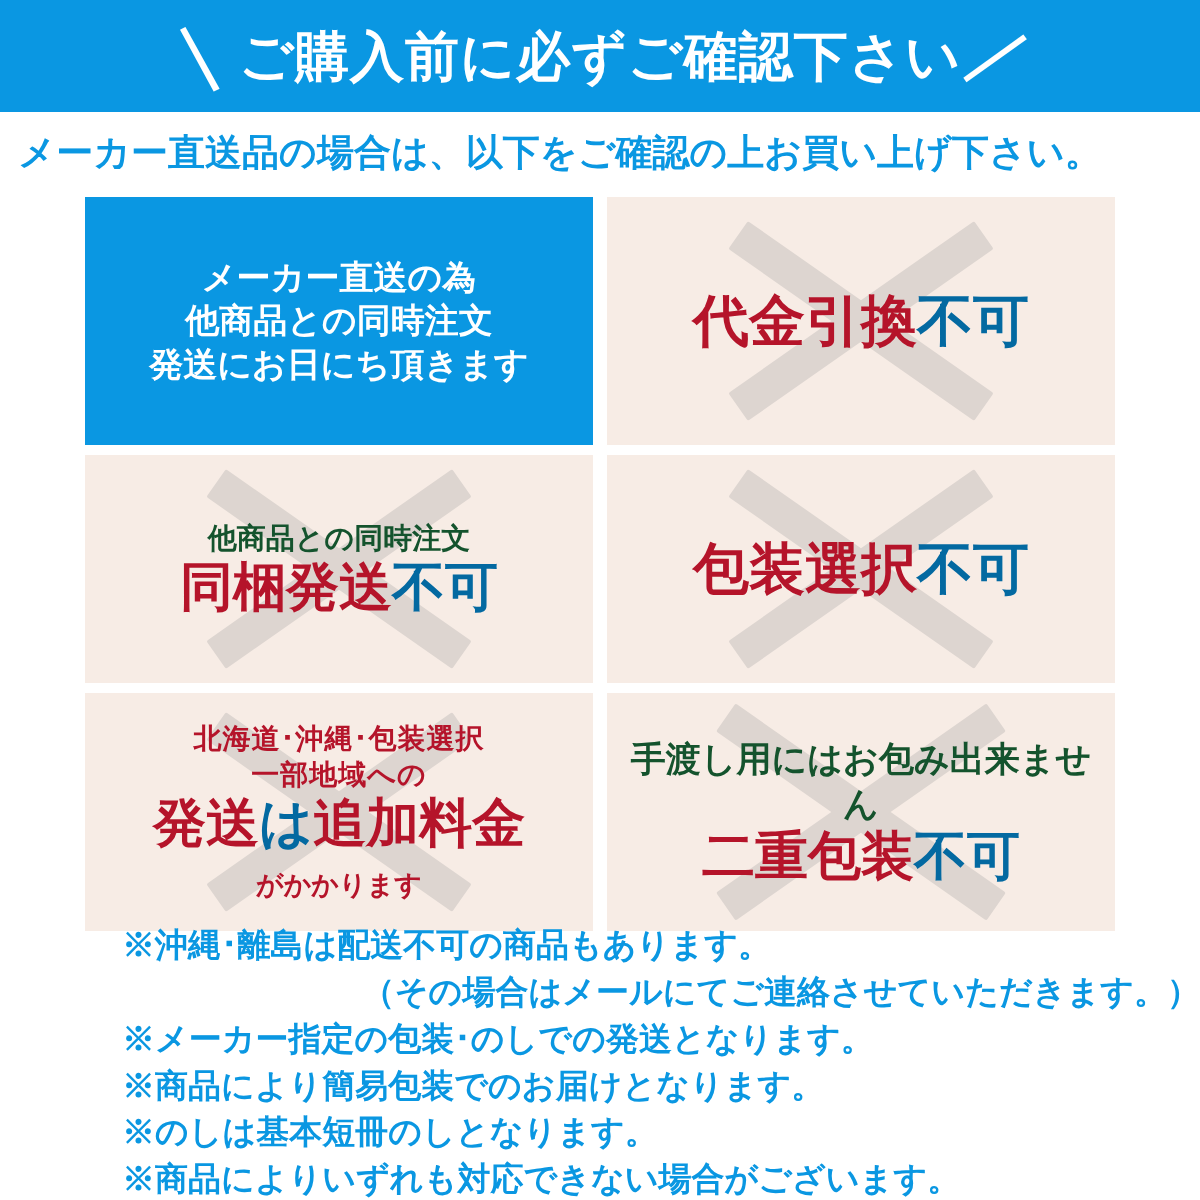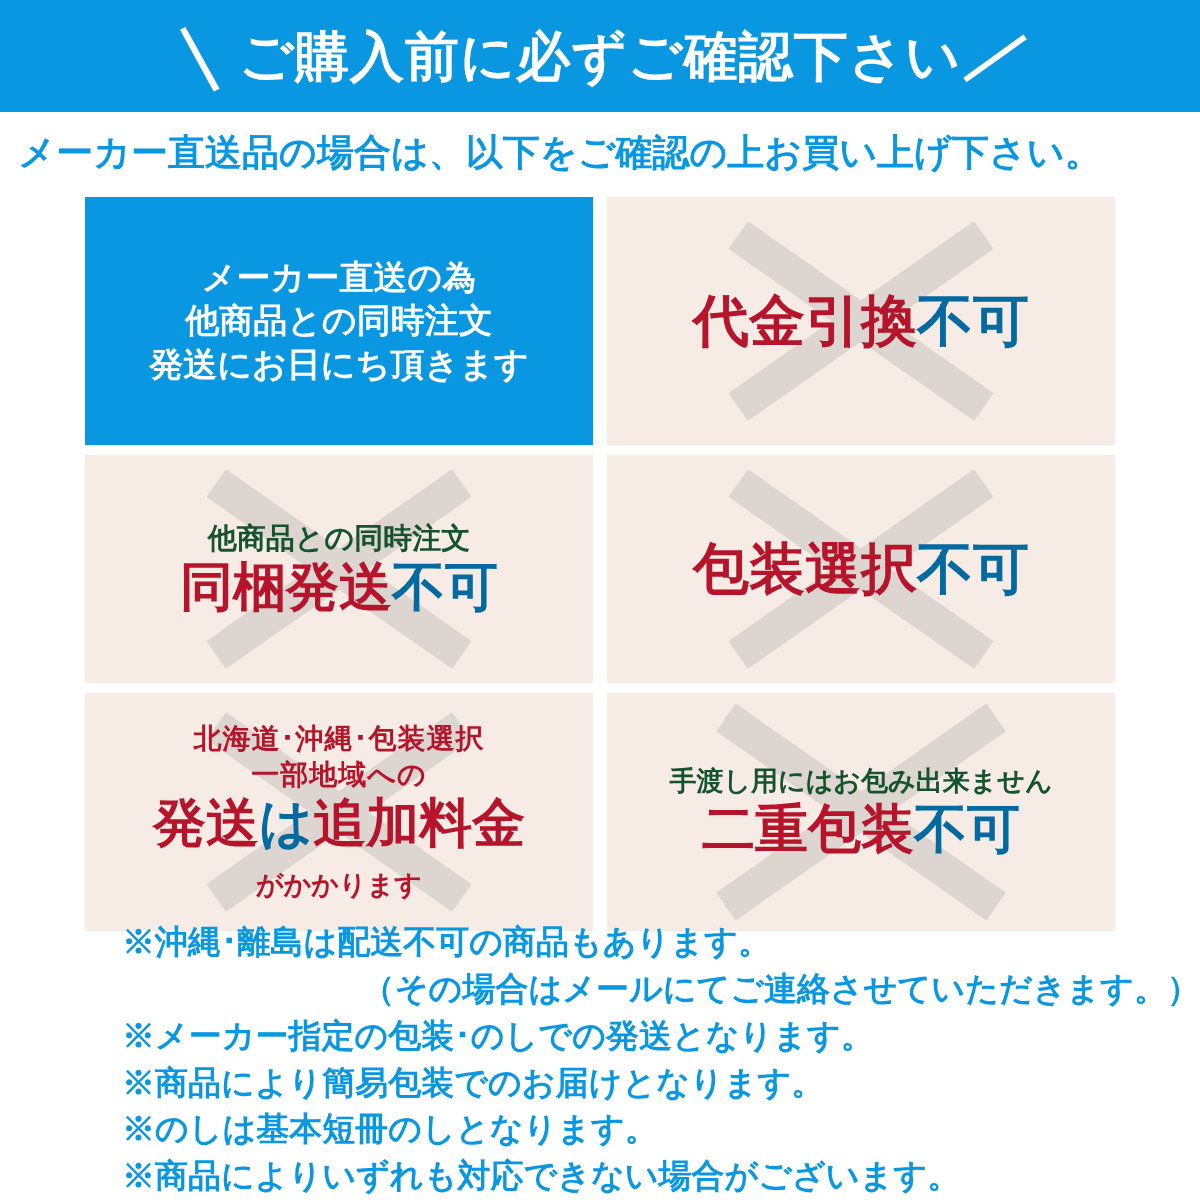--- a/index.html
+++ b/index.html
@@ -155,21 +155,20 @@
     left: 0; top: 922px;
     width: 1200px;
     padding-left: 122px;
     color: #0a97e2;
     font-size: 33px;
     font-weight: bold;
     line-height: 1.42;
   }
   .notes .note {
     white-space: nowrap;
-    font-family: Liberation Mono, monospace;
   }
   .notes .note.indent {
     padding-left: 22px;
     text-align: right;
   }
 </style>
 </head>
 <body>
 
 <div id="page">
@@ -217,21 +216,21 @@
       <div class="cell-content">
         <span class="t-small-red-sp">北海道･沖縄･包装選択</span>
         <span class="t-small-red-sp">一部地域への</span>
         <span class="big-line"><span class="red">発送</span><span class="grey">は</span><span class="red">追加料金</span></span>
         <span class="sub-red">がかかります</span>
       </div>
     </div>
 
     <div class="cell x x-wide">
       <div class="cell-content">
-        <span class="t-small-red" style="font-size:27px;">手渡し用にはお包み出来ません</span>
+        <span class="t-small-red" style="font-size:35px;">手渡し用にはお包み出来ません</span>
         <span class="big-line"><span class="red">二重包装</span><span class="grey">不可</span></span>
       </div>
     </div>
 
   </div>
 
   <div class="notes">
     <div class="note">※沖縄･離島は配送不可の商品もあります。</div>
     <div class="note indent">（その場合はメールにてご連絡させていただきます。）</div>
     <div class="note">※メーカー指定の包装･のしでの発送となります。</div>

